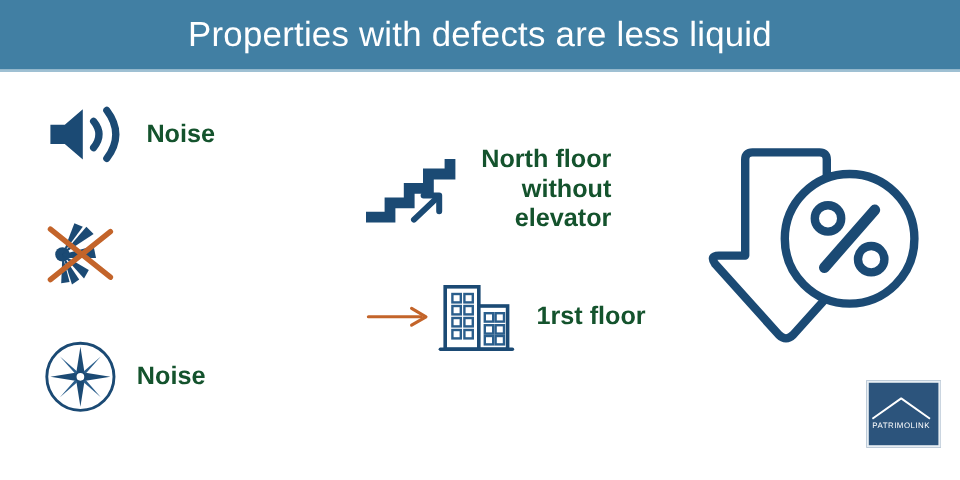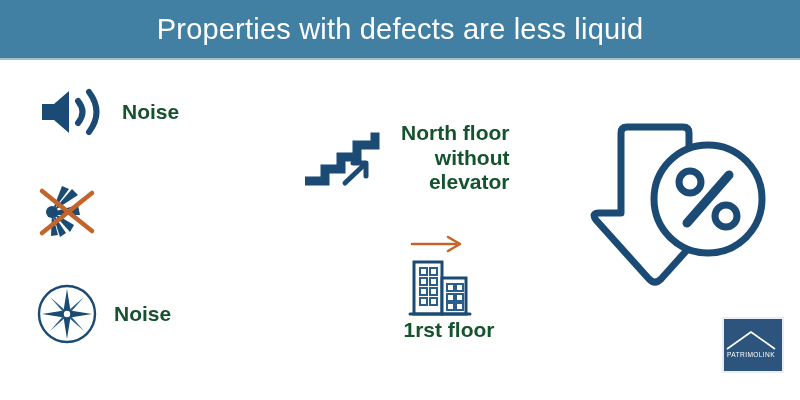--- a/index.html
+++ b/index.html
@@ -70,21 +70,21 @@
     font-family: "Liberation Sans", sans-serif;
   }
 
   
   #feat-noise   { left: 36px;  top: 74px;  width: 250px; height: 76px; }
   #feat-noview  { left: 36px;  top: 180px; width: 250px; height: 64px; }
   #feat-north   { left: 36px;  top: 276px; width: 250px; height: 76px; }
 
   
   #feat-highfloor { left: 305px; top: 108px; width: 260px; height: 100px; }
-  #feat-firstflr  { left: 305px; top: 232px; width: 270px; height: 64px; flex-direction: column; }
+  #feat-firstflr  { left: 305px; top: 232px; width: 270px; height: 64px; }
 
   #feat-noise .feature-label,
   #feat-north .feature-label { margin-left: 16px; }
   #feat-noview .feature-label { margin-left: 22px; }
   #feat-highfloor .feature-label { margin-left: 18px; }
   #feat-firstflr .feature-label { margin-left: 18px; }
 
   
   .arrow-percent {
     position: absolute;

